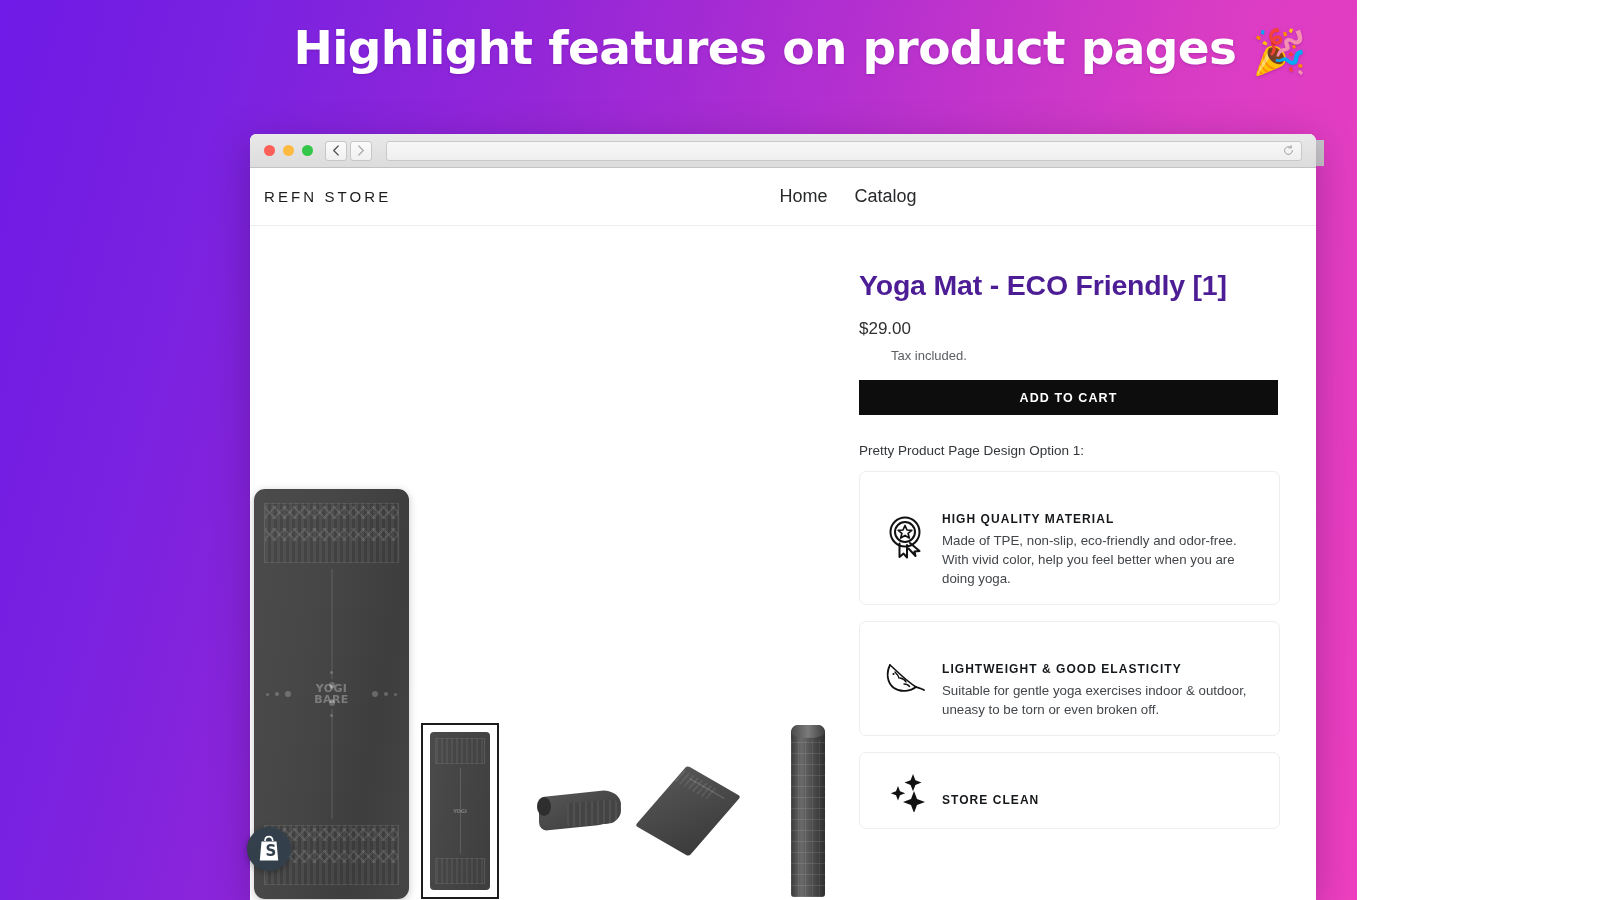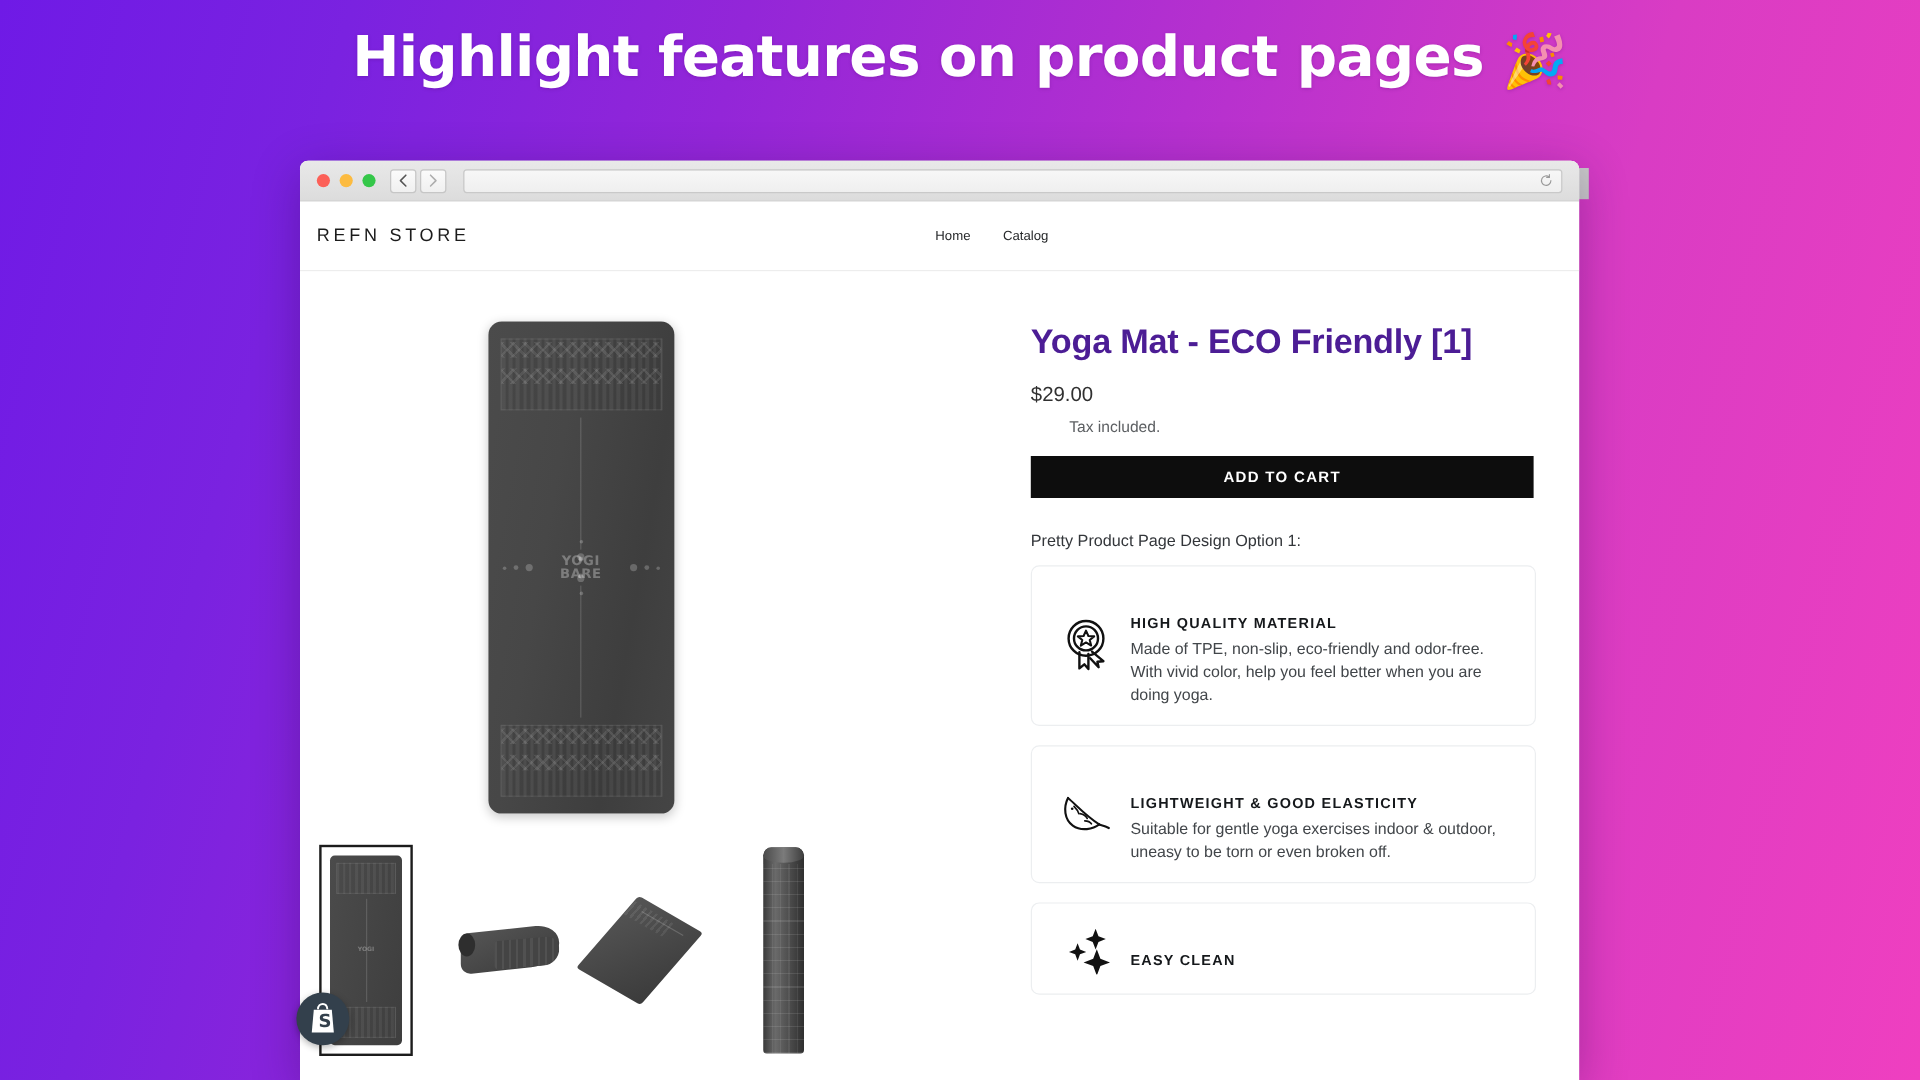--- a/index.html
+++ b/index.html
@@ -3,21 +3,21 @@
 <meta charset="utf-8">
 <style>
   * { box-sizing: border-box; margin: 0; padding: 0; }
   html, body {
     width: 1600px; height: 900px;
     overflow: hidden;
     font-family: "Liberation Sans", sans-serif;
   }
   .stage {
     position: relative;
-    width: 1600px; height: 900px;
+    width: 1357px; height: 900px;
     background: linear-gradient(105deg,
        #6f1ae6 0%,
        #7a22e0 16%,
        #9326d8 34%,
        #b530cf 55%,
        #d93cc4 76%,
        #ef3fc0 100%);
     overflow: hidden;
   }
 
@@ -106,34 +106,34 @@
   .store-logo {
     font-size: 15px;
     letter-spacing: 3.1px;
     color: #1c1c1c;
     font-weight: 400;
     margin-left: 0px;
   }
   .store-nav {
     display: flex; gap: 27px;
     margin-left: 388px;
-    font-size: 11px;
+    font-size: 18px;
     color: #27292b;
   }
 
   
   .page {
     display: flex;
     padding: 42px 0 0 0;
     height: 673px;
   }
   .gallery {
     width: 595px;
     padding-left: 4px;
-    display: flex; flex-direction: column; align-items: flex-start;
+    display: flex; align-items: flex-end;
   }
   .hero-wrap { width: 460px; display: flex; justify-content: center; }
 
   
   .mat {
     width: 155px; height: 410px;
     border-radius: 11px;
     background: linear-gradient(100deg, #4b4b4b 0%, #474747 35%, #3e3e3e 72%, #454545 100%);
     position: relative;
     box-shadow: 0 2px 9px rgba(0,0,0,.22);
@@ -530,21 +530,21 @@
 
           <div class="card">
             <div class="ico">
               <svg width="44" height="42" viewBox="0 0 44 42">
                 <path d="M29 4 L31.4 10.2 L37.5 12.6 L31.4 15 L29 21.2 L26.6 15 L20.5 12.6 L26.6 10.2z" fill="#111"></path>
                 <path d="M14 16 L16 21.3 L21.2 23.3 L16 25.3 L14 30.6 L12 25.3 L6.8 23.3 L12 21.3z" fill="#111"></path>
                 <path d="M30 21 L33 29 L41 32 L33 35 L30 43 L27 35 L19 32 L27 29z" fill="#111"></path>
               </svg>
             </div>
             <div class="txt">
-              <div class="t">EASY CLEAN</div>
+              <div class="t">STORE CLEAN</div>
             </div>
           </div>
 
         </div>
       </div>
     </div>
   </div>
 
   <div class="shopify">
     <svg width="26" height="28" viewBox="0 0 26 28">

